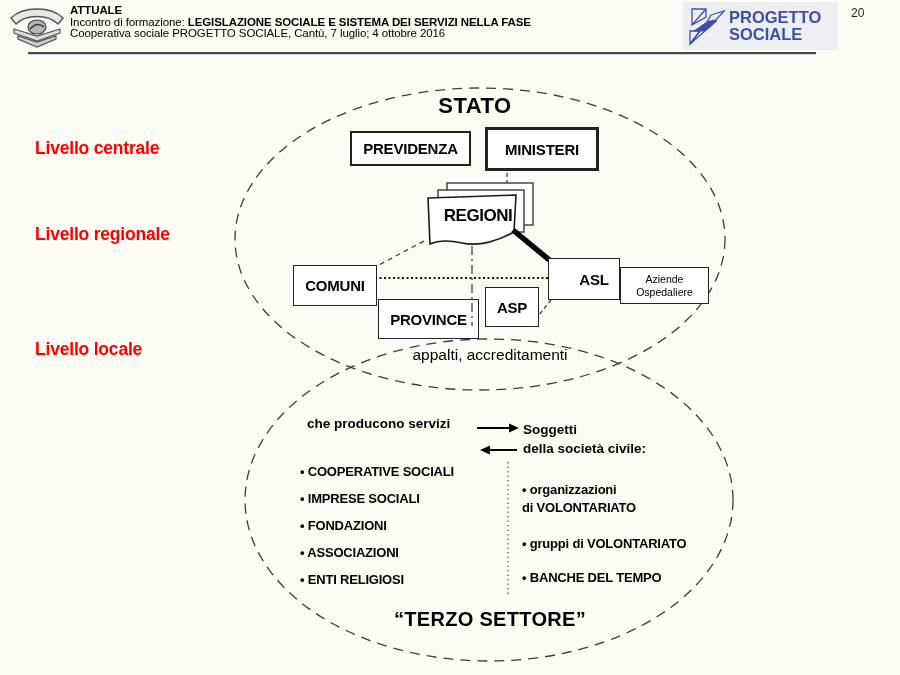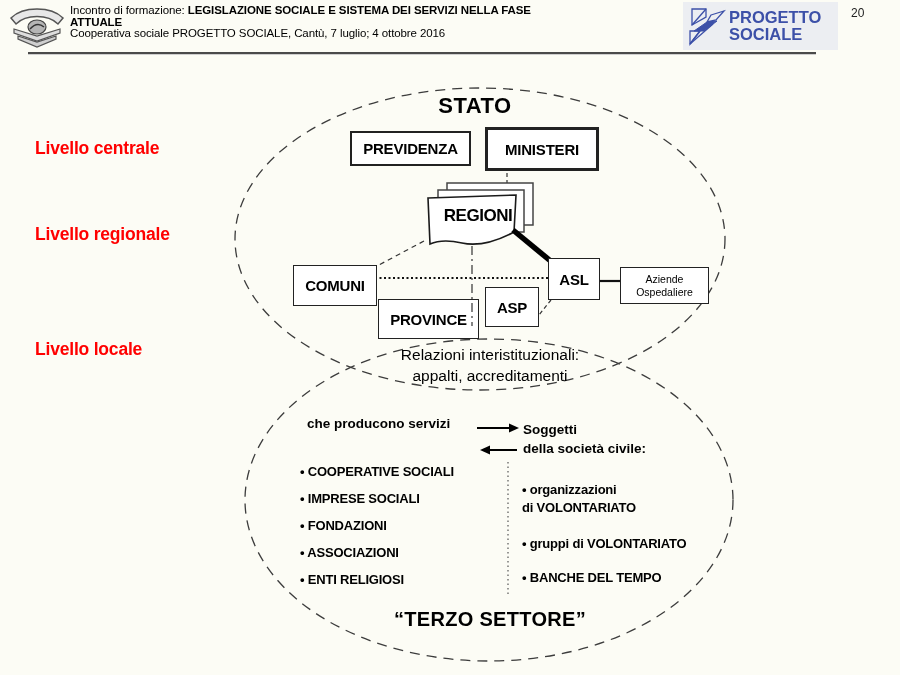--- a/index.html
+++ b/index.html
@@ -44,22 +44,22 @@
   <svg width="58" height="47" viewBox="0 0 58 47">
     <path d="M3,15 C15,3 43,3 55,15 L50,21 C40,11 18,11 8,21 Z" fill="#e8e8e8" stroke="#555" stroke-width="1.5"></path>
     <path d="M6,26 L29,33 L52,26 L52,30 L29,38 L6,30 Z" fill="#ddd" stroke="#555" stroke-width="1.2"></path>
     <path d="M10,33 L29,39 L48,33 L48,36 L29,44 L10,36 Z" fill="#cfcfcf" stroke="#555" stroke-width="1.2"></path>
     <ellipse cx="29" cy="24" rx="9" ry="7" fill="#b5b5b5" stroke="#444" stroke-width="1.2"></ellipse>
     <path d="M22,26 q7,-8 14,-2" fill="none" stroke="#333" stroke-width="1.5"></path>
   </svg>
 </div>
 
 <div class="abs header-text">
+  <div><b>ATTUALE</b></div>
   <div><span>Incontro di formazione: </span><b>LEGISLAZIONE SOCIALE E SISTEMA DEI SERVIZI NELLA FASE</b></div>
-  <div><b>ATTUALE</b></div>
   <div>Cooperativa sociale PROGETTO SOCIALE, Cantù, 7 luglio; 4 ottobre 2016</div>
 </div>
 
 <div class="abs logo-box">
   <svg width="46" height="44" viewBox="0 0 46 44" style="position:static;flex:0 0 46px;">
     <g stroke="#3c50a8" stroke-width="1.3" fill="none">
       <polygon points="9,5 23,5 23,13 9,21"></polygon>
       <line x1="23" y1="5" x2="9" y2="21"></line>
       <polygon points="28,11 41,7 33,16 24,18"></polygon>
       <polygon points="7,27 17,27 7,40"></polygon>
@@ -118,32 +118,31 @@
 </svg>
 
 <div class="abs stato">STATO</div>
 
 <div class="abs dbox" style="left:350px;top:131px;width:117px;height:31px;border-width:2px;">PREVIDENZA</div>
 <div class="abs dbox" style="left:485px;top:127px;width:108px;height:38px;border-width:3px;">MINISTERI</div>
 <div class="abs regioni-label">REGIONI</div>
 <div class="abs dbox" style="left:293px;top:265px;width:82px;height:39px;">COMUNI</div>
 <div class="abs dbox" style="left:378px;top:299px;width:99px;height:38px;">PROVINCE</div>
 <div class="abs dbox" style="left:485px;top:287px;width:52px;height:38px;">ASP</div>
-<div class="abs dbox" style="left:548px;top:258px;width:50px;height:40px;">ASL</div>
+<div class="abs dbox" style="left:548px;top:258px;width:50px;height:40px;padding-left:20px;">ASL</div>
 <div class="abs dbox aziende" style="left:620px;top:267px;width:87px;height:35px;border-width:1px;flex-direction:column;">
   <div>Aziende</div>
   <div>Ospedaliere</div>
 </div>
 
 <svg id="over-svg" width="900" height="675" viewBox="0 0 900 675">
   <line x1="472" y1="246" x2="472" y2="326" stroke="#333" stroke-width="1.2" stroke-dasharray="9,4,2,4"></line>
 </svg>
 
 <div class="abs relazioni">
-  <div>Relazioni interistituzionali:</div>
   <div>appalti, accreditamenti</div>
 </div>
 
 <div class="abs twolines" style="left:307px;top:414px;">
   <div>che producono servizi</div>
 </div>
 <div class="abs twolines" style="left:523px;top:420px;">
   <div>Soggetti</div>
   <div>della società civile:</div>
 </div>

